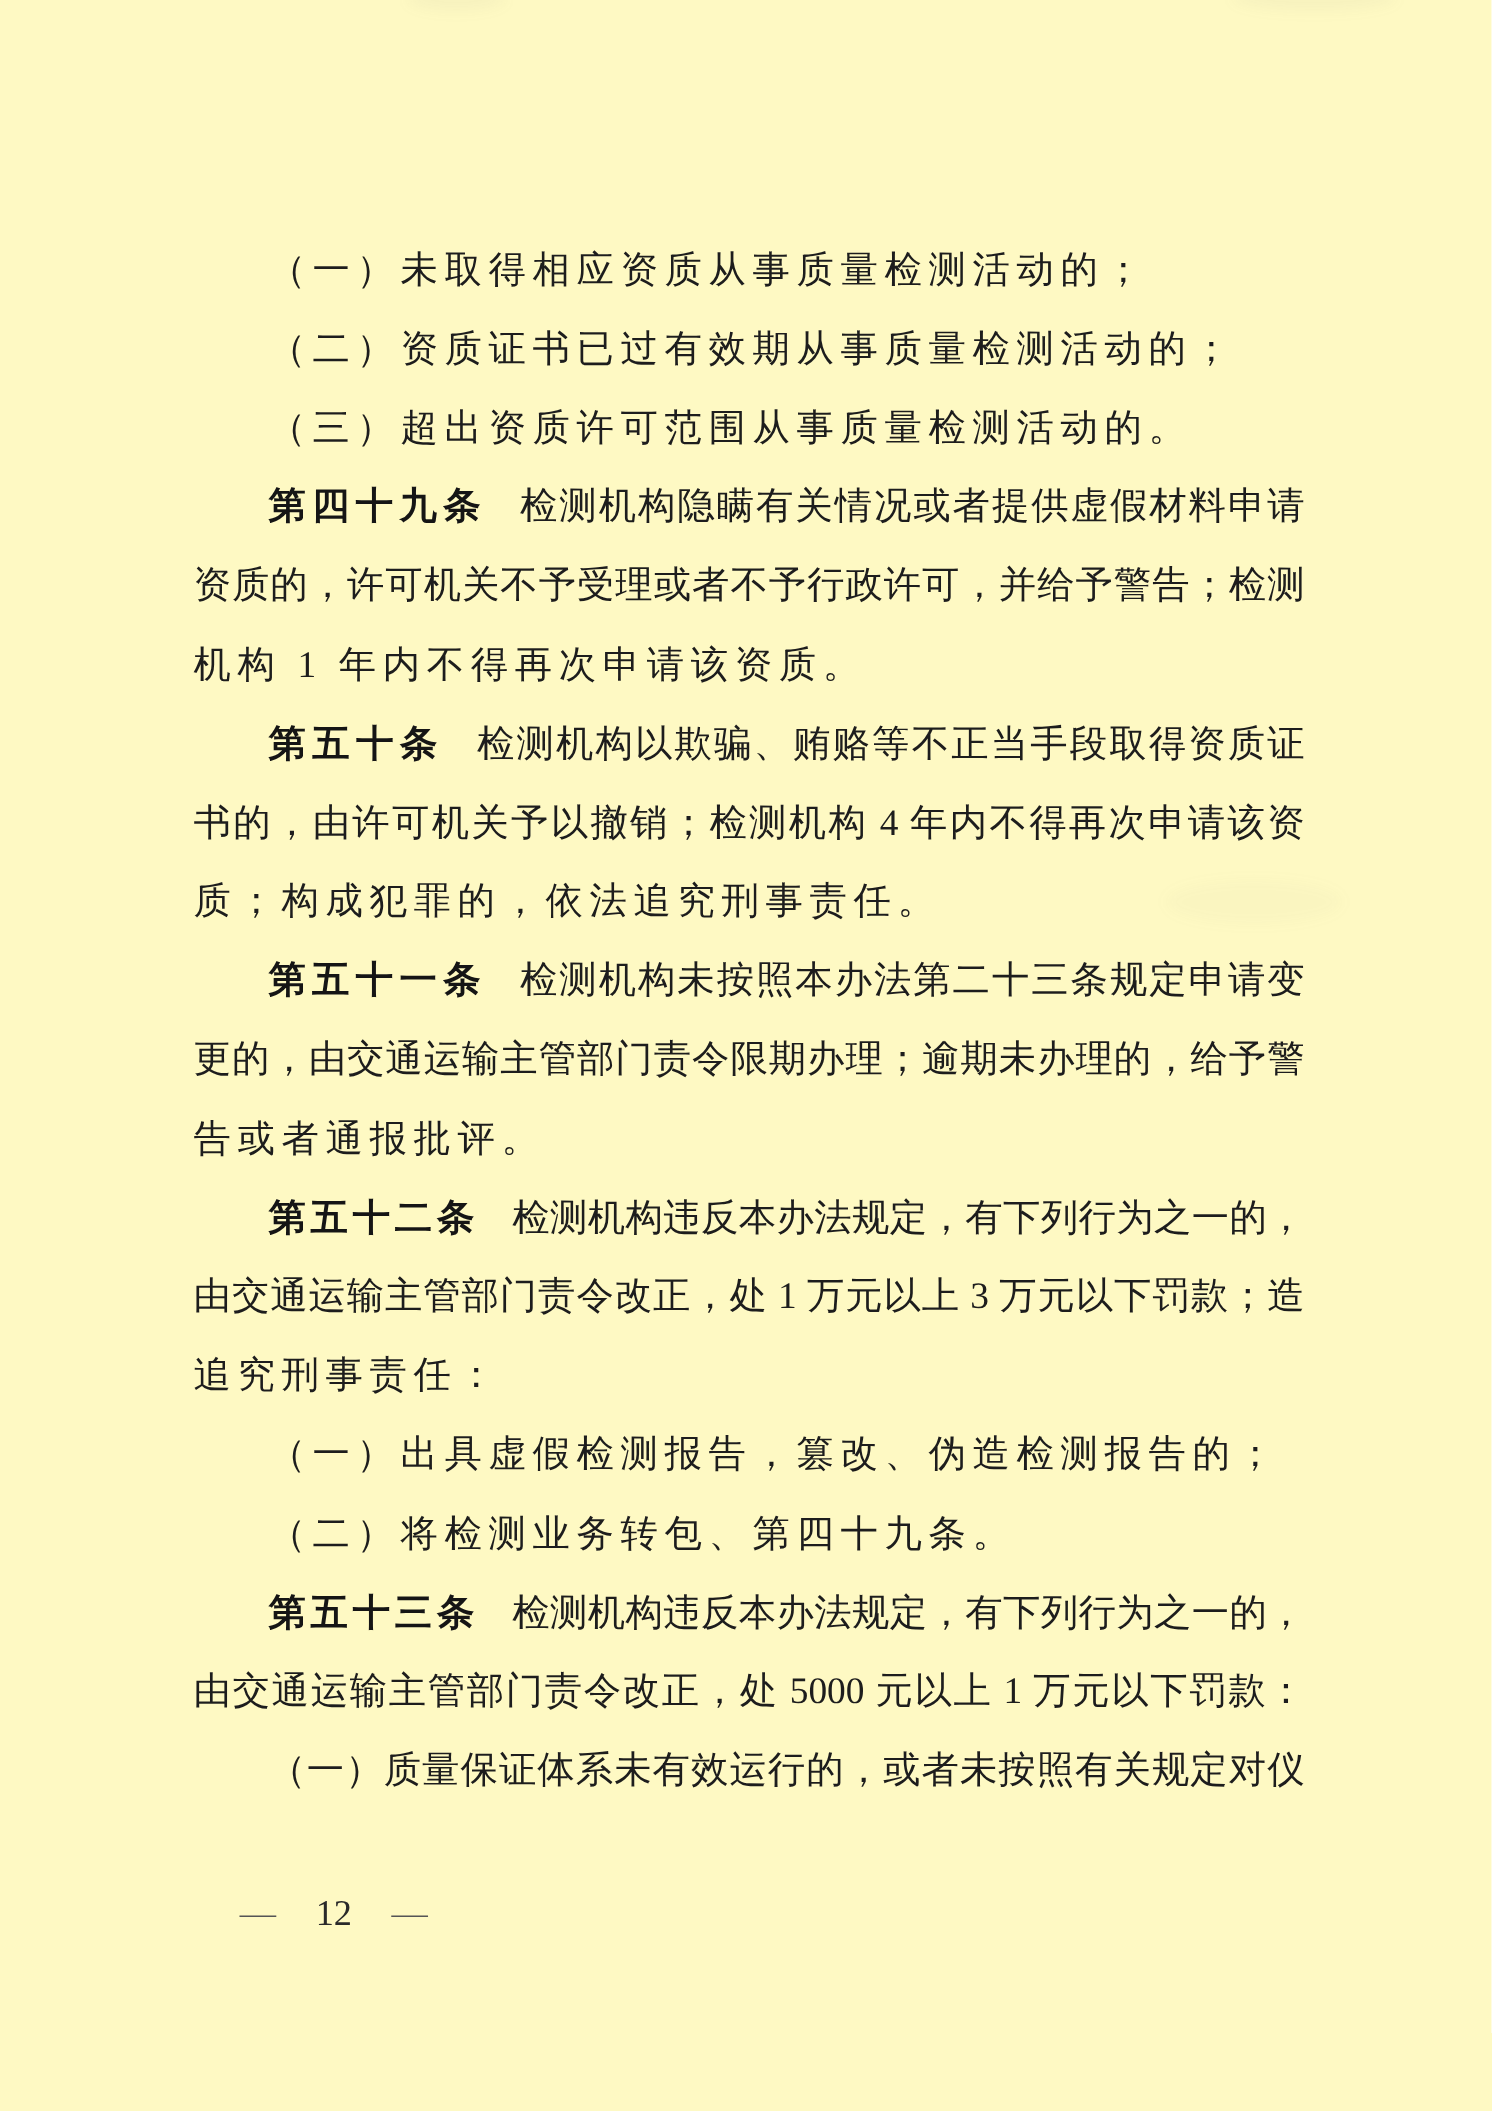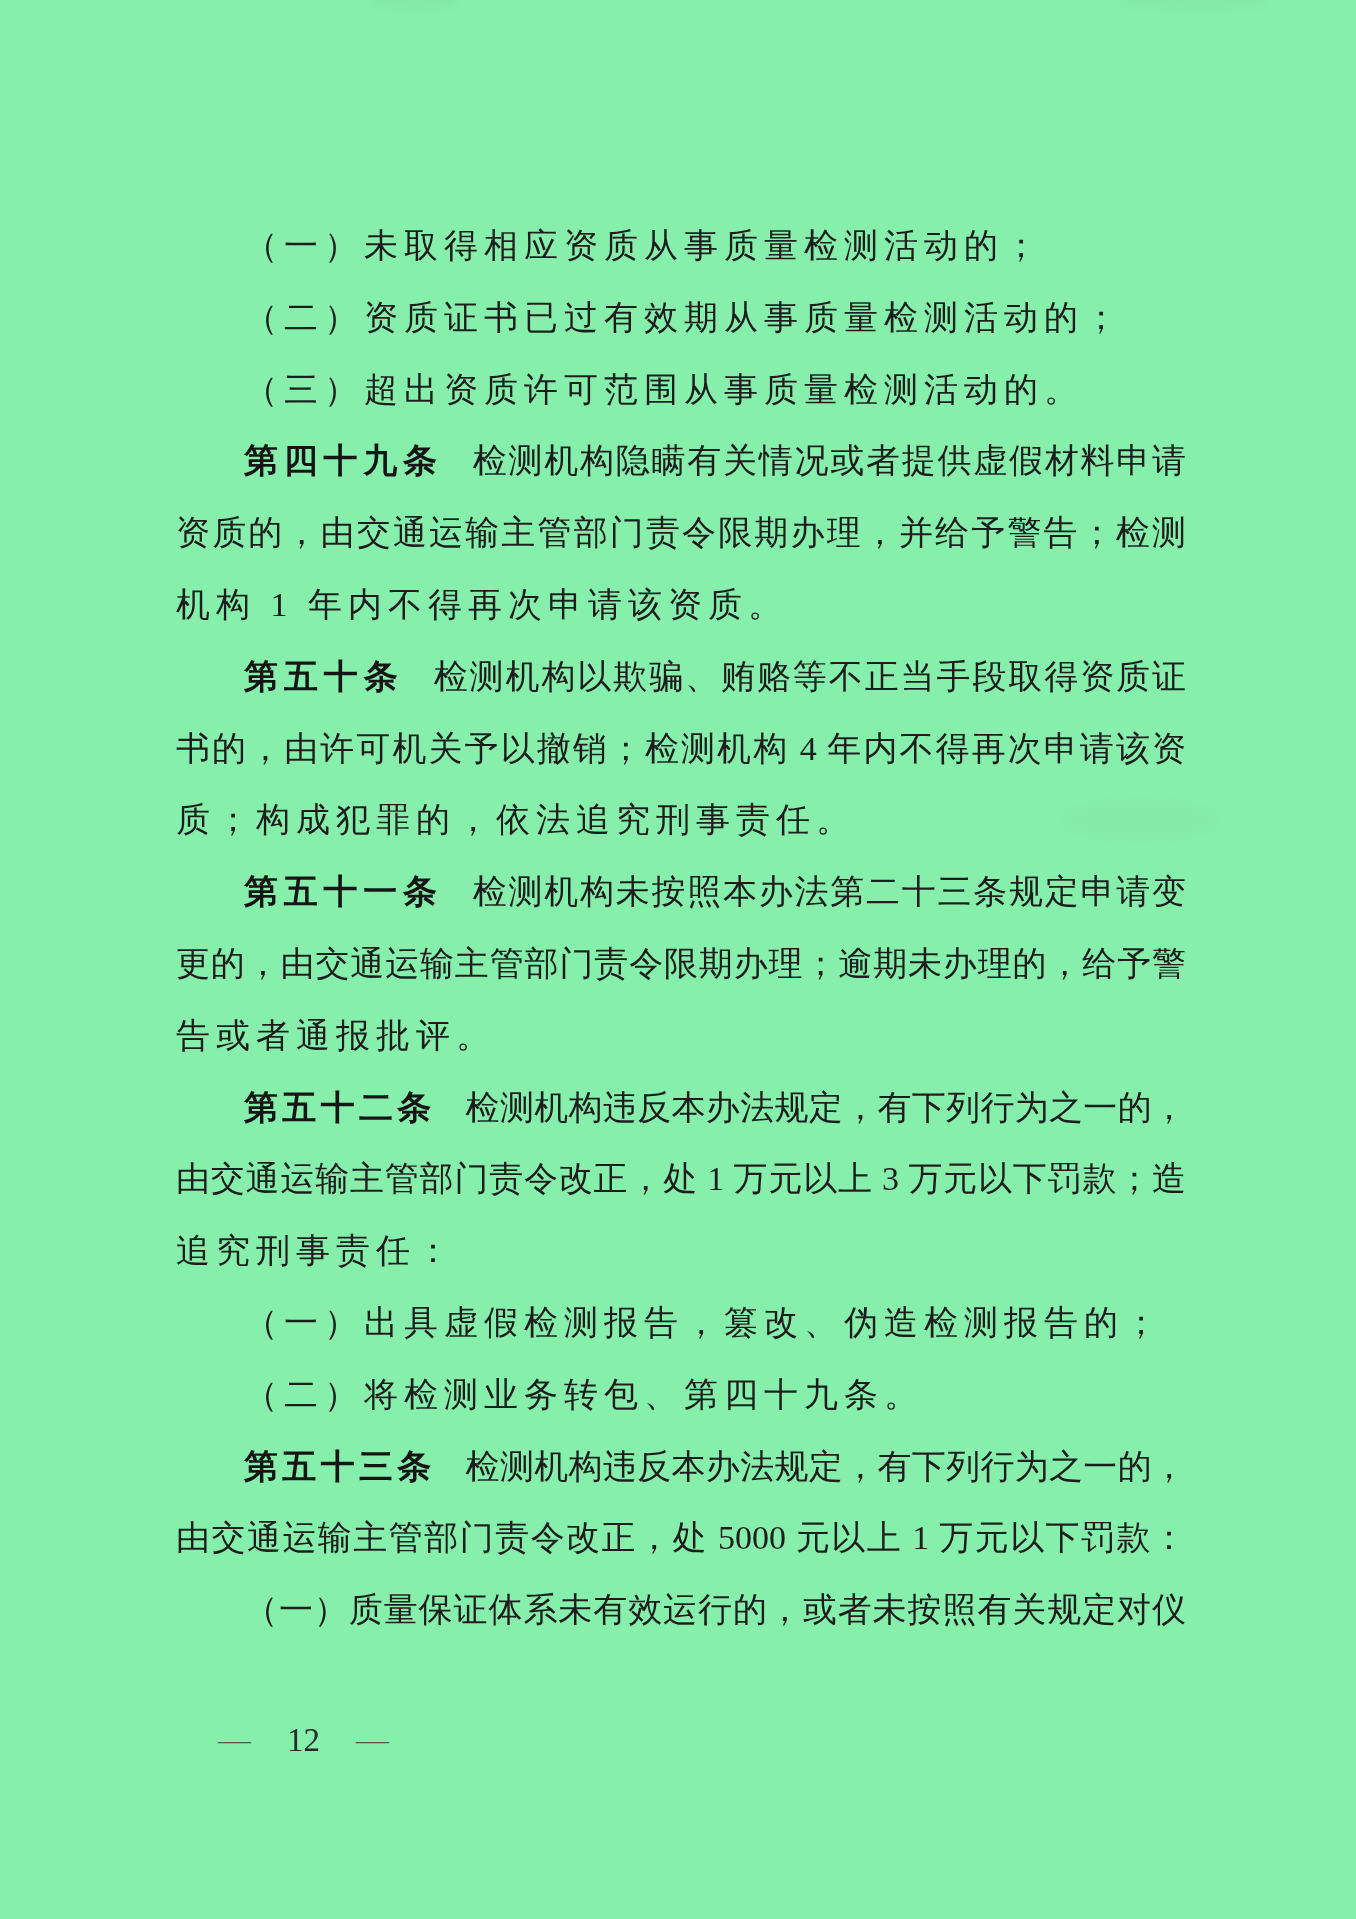--- a/index.html
+++ b/index.html
@@ -4,21 +4,21 @@
 <style>
   html, body {
     margin: 0;
     padding: 0;
     background: #ffffff;
   }
   .page {
     position: relative;
     width: 1356px;
     height: 1919px;
-    background: #86efac;
+    background: #fef9c3;
     overflow: hidden;
     font-family: "Liberation Serif", "DejaVu Serif", serif;
     color: #1d1d1d;
   }
   
   .artifact {
     position: absolute;
     background: rgba(120,120,120,0.05);
     border-radius: 50%;
     filter: blur(6px);
@@ -74,21 +74,21 @@
 <div class="page">
   <div class="artifact a1"></div>
   <div class="artifact a2"></div>
   <div class="artifact a3"></div>
 
   <div class="content">
       <div class="line indent"><span>（一）未取得相应资质从事质量检测活动的；</span></div>
       <div class="line indent"><span>（二）资质证书已过有效期从事质量检测活动的；</span></div>
       <div class="line indent"><span>（三）超出资质许可范围从事质量检测活动的。</span></div>
       <div class="line indent fill"><b class="label">第四十九条</b><span>检测机构隐瞒有关情况或者提供虚假材料申请</span></div>
-      <div class="line fill"><span>资质的，由交通运输主管部门责令限期办理，并给予警告；检测</span></div>
+      <div class="line fill"><span>资质的，许可机关不予受理或者不予行政许可，并给予警告；检测</span></div>
       <div class="line"><span>机构 1 年内不得再次申请该资质。</span></div>
       <div class="line indent fill"><b class="label">第五十条</b><span>检测机构以欺骗、贿赂等不正当手段取得资质证</span></div>
       <div class="line fill"><span>书的，由许可机关予以撤销；检测机构 4 年内不得再次申请该资</span></div>
       <div class="line"><span>质；构成犯罪的，依法追究刑事责任。</span></div>
       <div class="line indent fill"><b class="label">第五十一条</b><span>检测机构未按照本办法第二十三条规定申请变</span></div>
       <div class="line fill"><span>更的，由交通运输主管部门责令限期办理；逾期未办理的，给予警</span></div>
       <div class="line"><span>告或者通报批评。</span></div>
       <div class="line indent fill"><b class="label">第五十二条</b><span>检测机构违反本办法规定，有下列行为之一的，</span></div>
       <div class="line fill"><span>由交通运输主管部门责令改正，处 1 万元以上 3 万元以下罚款；造</span></div>
       <div class="line"><span>追究刑事责任：</span></div>

